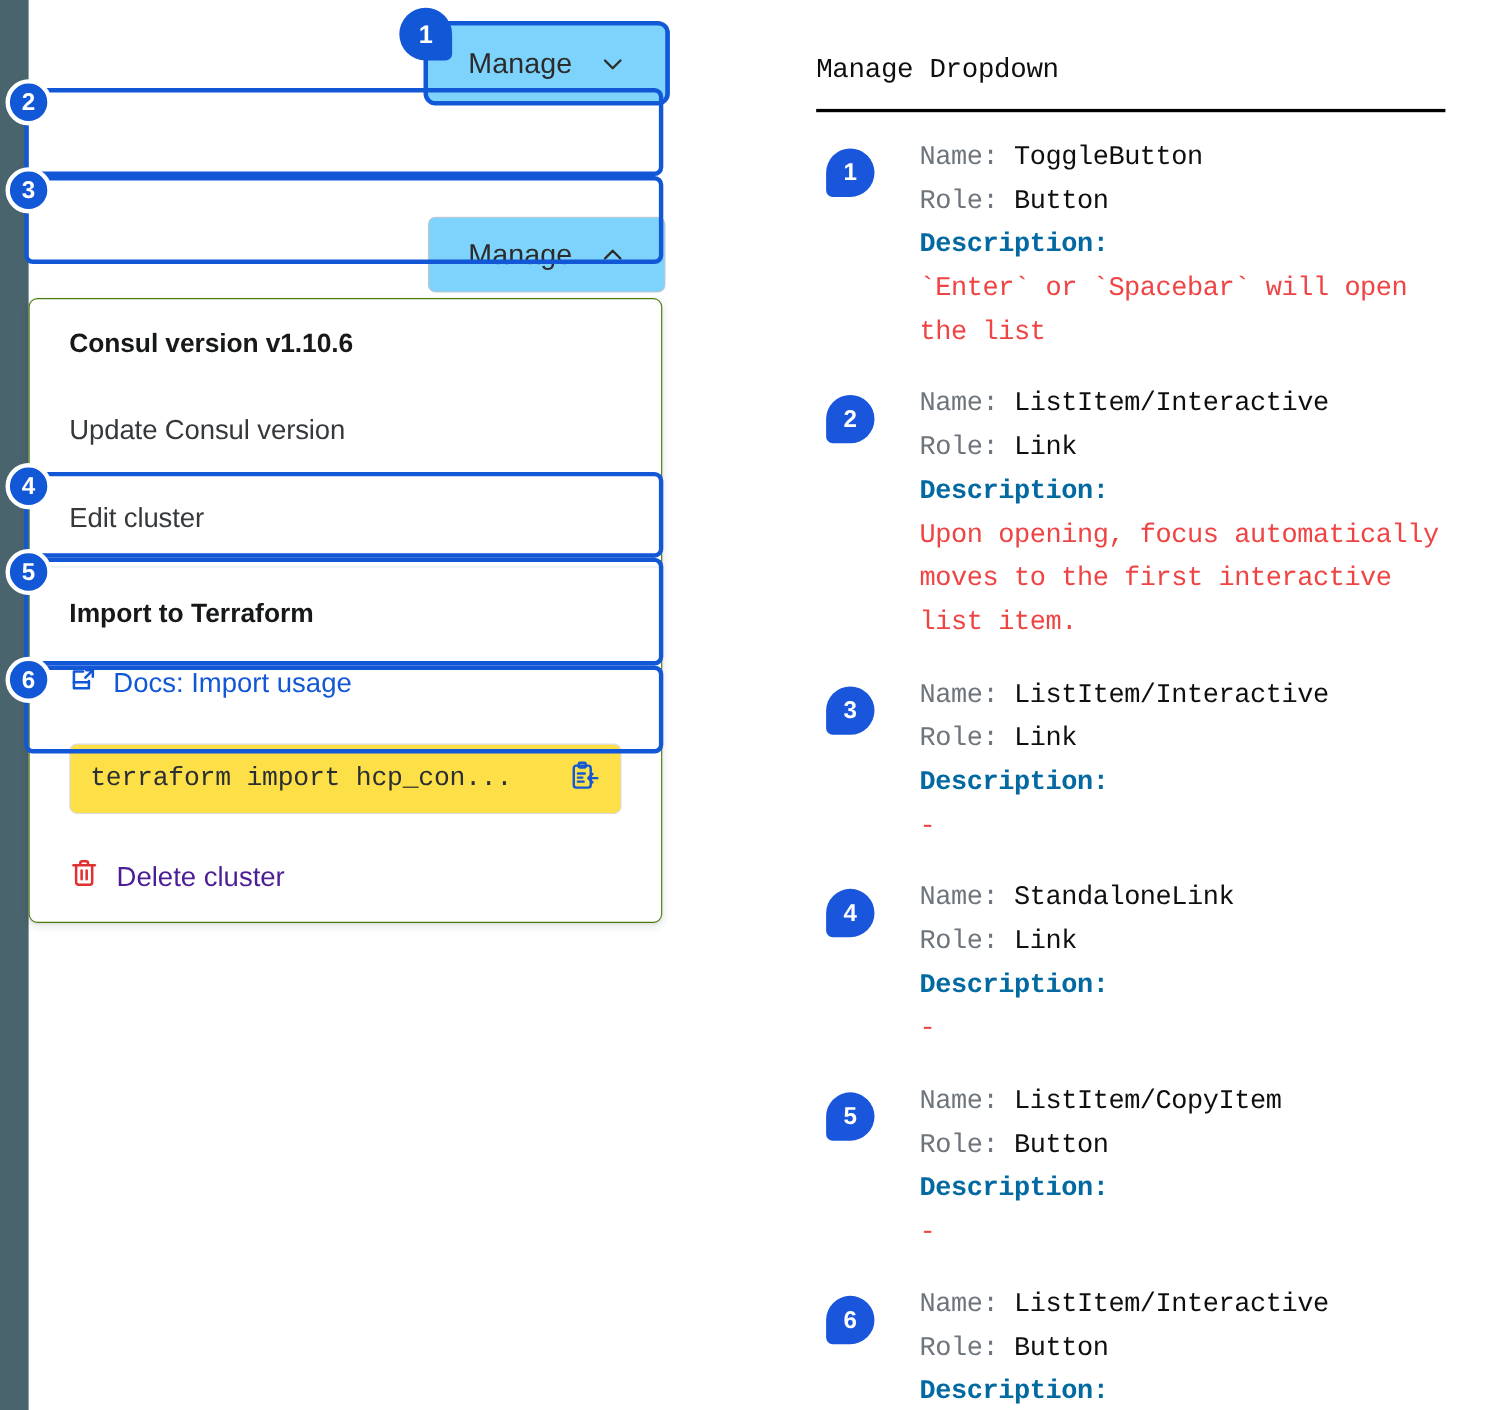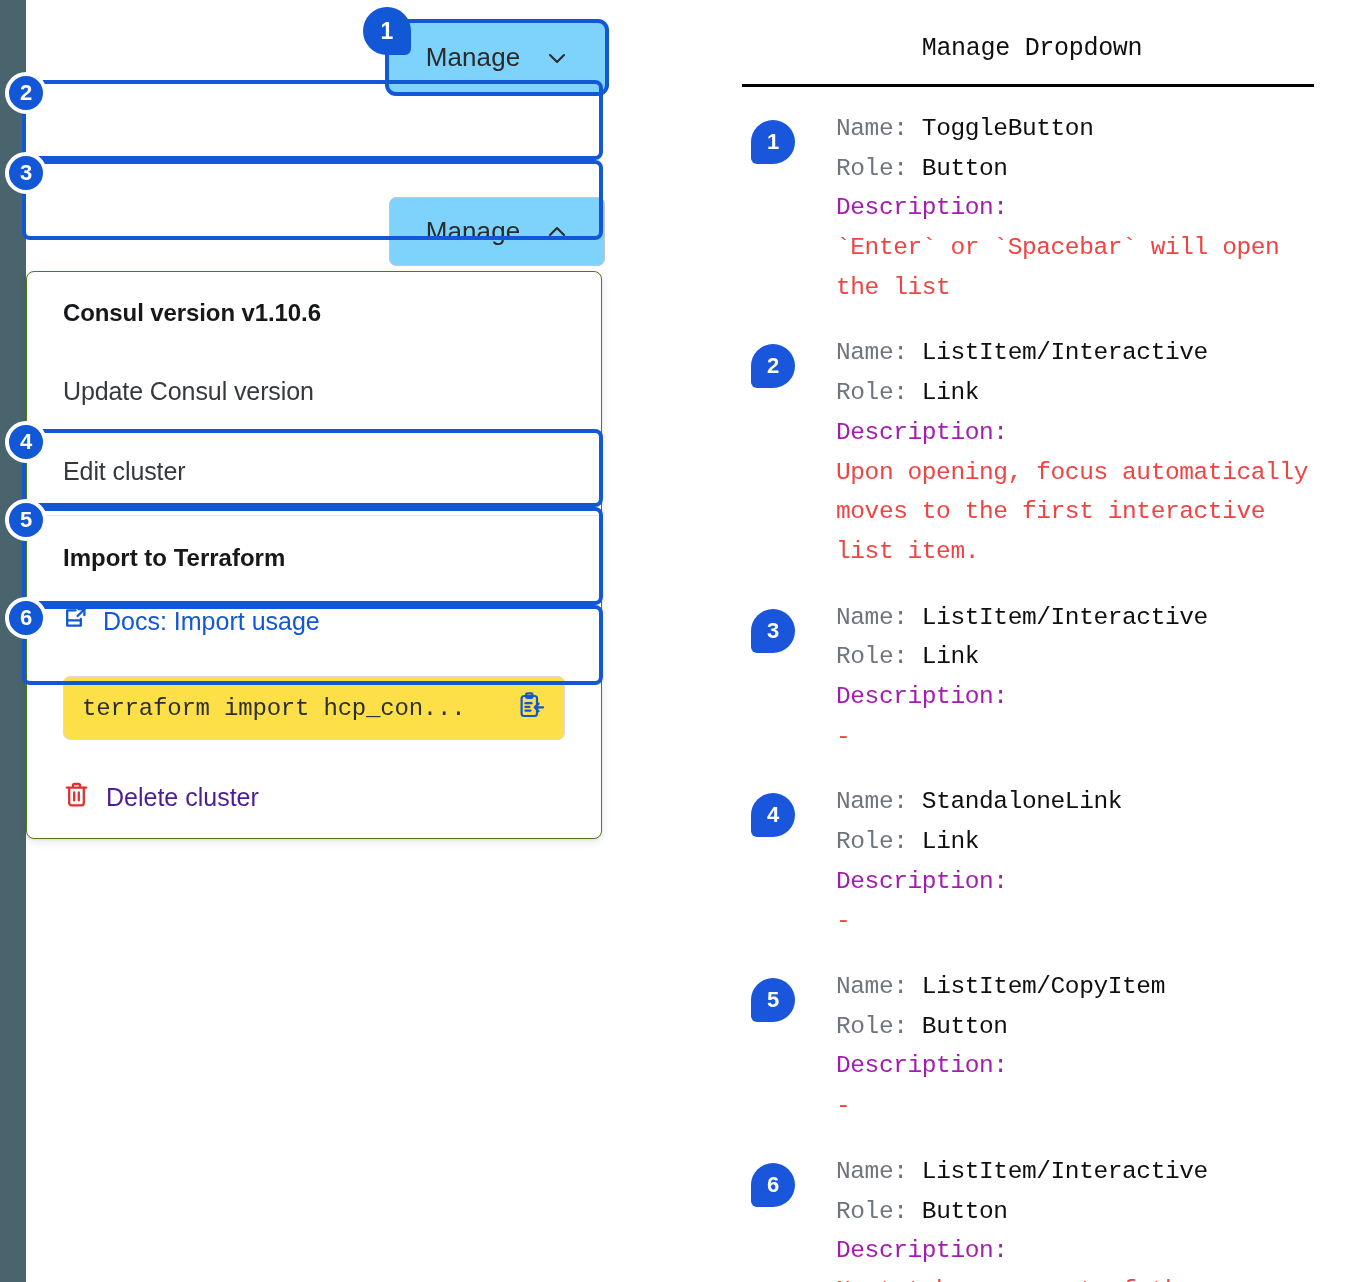--- a/index.html
+++ b/index.html
@@ -189,23 +189,22 @@
   
   .legend {
     position: absolute;
     left: 742px; top: 0;
     width: 580px;
   }
   .legend-title {
     font-family: "Liberation Mono", monospace;
     font-size: 25px;
     color: #0d0f11;
-    padding-top: 34px;
+    padding-top: 49px;
     letter-spacing: -.3px;
-    text-align: center;
   }
   .legend-rule {
     margin-top: 21px;
     height: 3px;
     background: #000000;
     width: 572px;
   }
   .entries { margin-top: 22px; }
   .entry {
     position: relative;
@@ -236,21 +235,21 @@
   .entry-body {
     flex: 1;
     font-family: "Liberation Mono", monospace;
     font-size: 24.5px;
     line-height: 1.62;
     letter-spacing: -.4px;
   }
   .kv { white-space: nowrap; }
   .k { color: #6e757c; }
   .v { color: #0d0f11; }
-  .desc-label { color: #a21caf; }
+  .desc-label { color: #0369a1; font-weight: bold; }
   .desc-text { color: #ef4444; }
 </style>
 </head>
 <body>
 
 <div id="page">
 
   <div class="rail"></div>
 
   <div class="demo">

